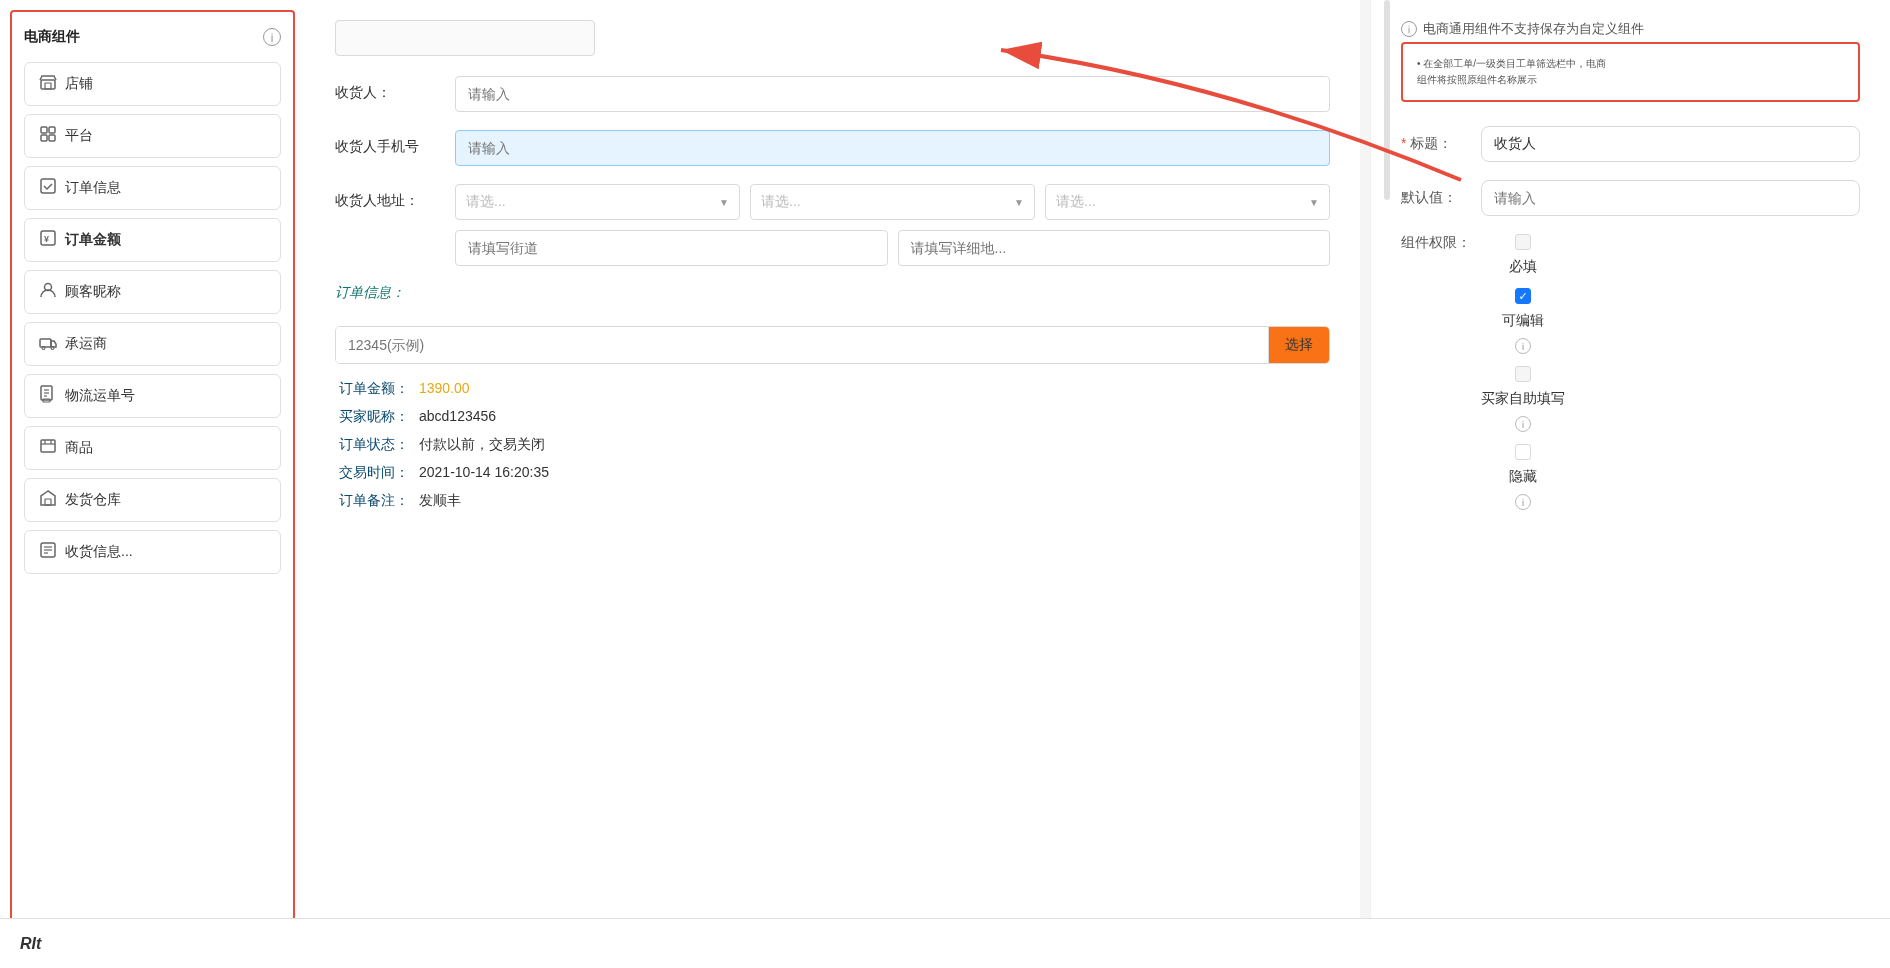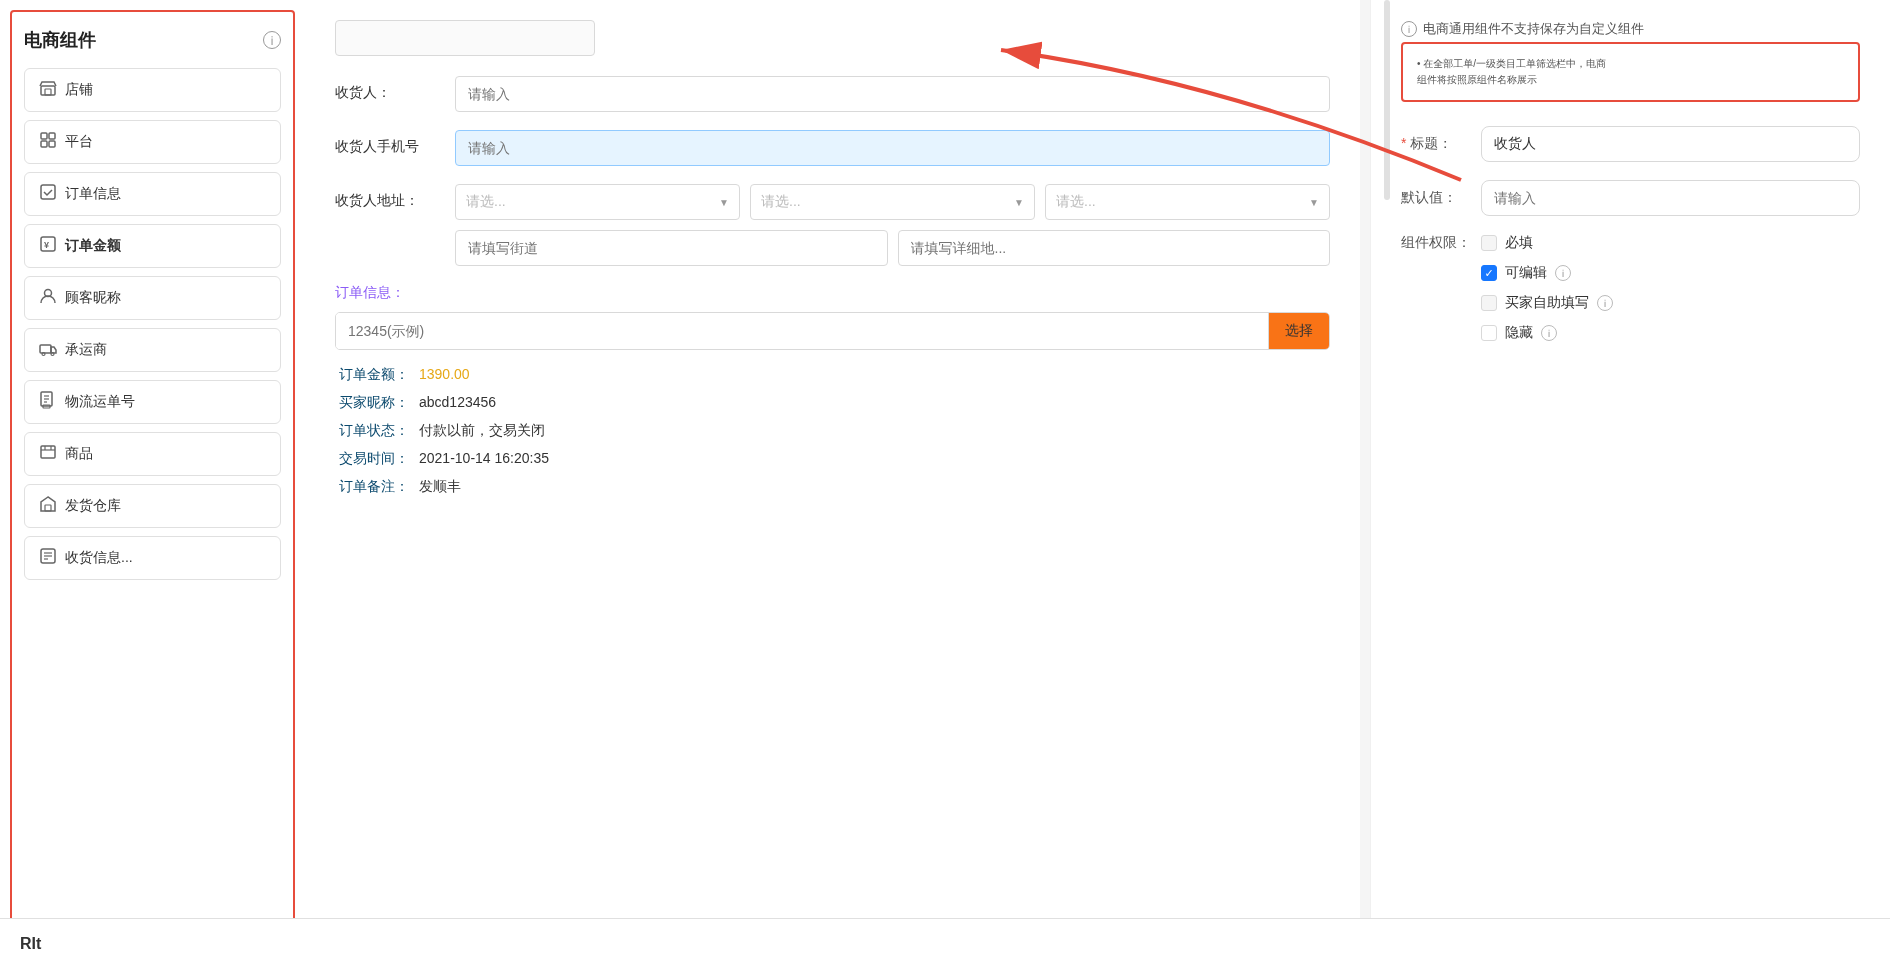--- a/index.html
+++ b/index.html
@@ -28,21 +28,21 @@
       margin: 10px;
       flex-shrink: 0;
     }
     .sidebar-header {
       display: flex;
       align-items: center;
       justify-content: space-between;
       margin-bottom: 16px;
     }
     .sidebar-title {
-      font-size: 18px;
+      font-size: 14px;
       font-weight: bold;
       color: #222;
     }
     .sidebar-info-icon {
       width: 18px;
       height: 18px;
       border: 1.5px solid #999;
       border-radius: 50%;
       display: flex;
       align-items: center;
@@ -157,22 +157,23 @@
     .address-inputs .input-field {
       flex: 1;
     }
 
     
     .order-info-section {
       margin-top: 10px;
     }
     .order-info-label {
       font-size: 14px;
-      color: #8b5cf6;
-      margin-bottom: 10px;
+      color: #0f766e;
+      margin-bottom: 24px;
+      font-style: italic;
     }
     .order-search-row {
       display: flex;
       align-items: center;
       border: 1px solid #d9d9d9;
       border-radius: 5px;
       overflow: hidden;
       margin-bottom: 16px;
     }
     .order-search-input {
@@ -289,20 +290,21 @@
       display: flex;
       flex-direction: column;
       gap: 12px;
     }
     .perm-item {
       display: flex;
       align-items: center;
       gap: 8px;
       font-size: 14px;
       color: #333;
+      flex-direction: column;
     }
     .checkbox {
       width: 16px;
       height: 16px;
       border: 1.5px solid #d9d9d9;
       border-radius: 3px;
       background: #fff;
       display: flex;
       align-items: center;
       justify-content: center;
@@ -354,20 +356,21 @@
       background: #fff;
       border-top: 1px solid #e0e0e0;
       display: flex;
       align-items: center;
       padding: 0 20px;
       font-size: 14px;
       color: #888;
       z-index: 100;
     }
     .bottom-text {
+      font-style: italic;
       font-size: 16px;
       font-weight: bold;
       color: #333;
     }
   </style>
 </head>
 <body>
 
 <div class="container">
 

